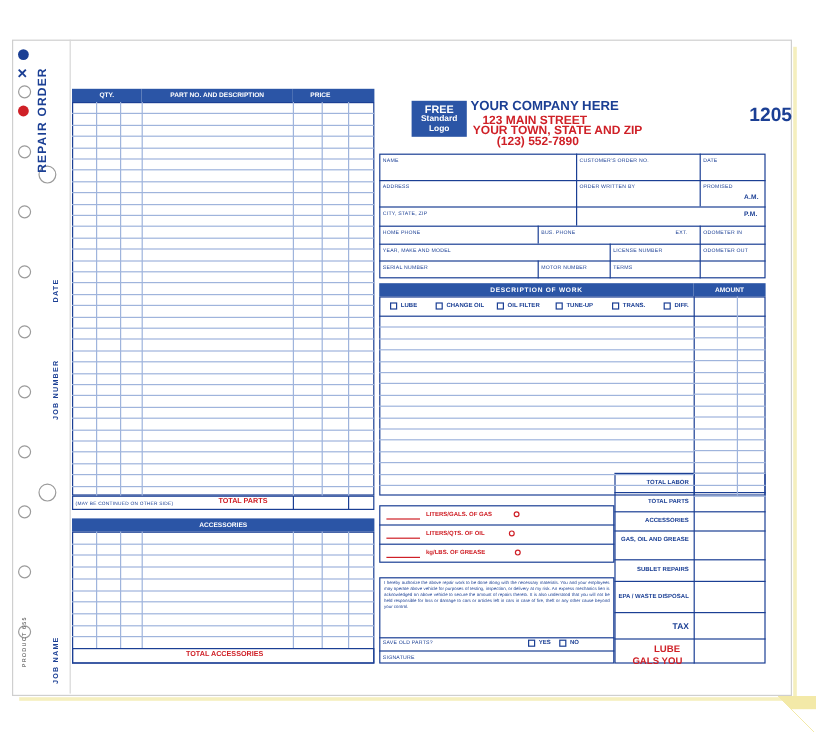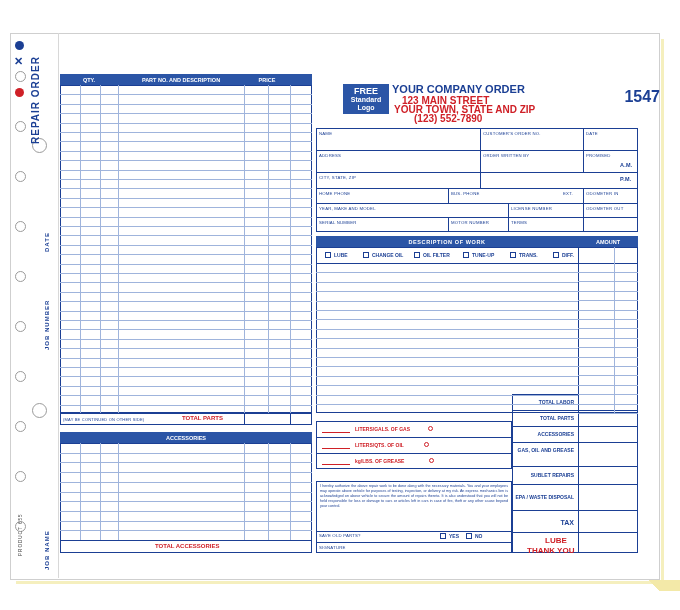--- a/index.html
+++ b/index.html
@@ -109,25 +109,25 @@
   <div class="hdr" style="left:60px;top:432px;width:252px;height:11px;font-size:5.5px;">ACCESSORIES</div>
   <div class="bx" style="left:60px;top:443px;width:252px;height:110px;"></div>
   <div class="bx" style="left:60px;top:540px;width:252px;height:13px;"></div>
   <div class="lblr" style="left:155px;top:543px;font-size:6px;">TOTAL ACCESSORIES</div>
 
   <div class="logo">
     <span class="f">FREE</span>
     <span class="s">Standard</span>
     <span class="l">Logo</span>
   </div>
-  <div class="coname">YOUR COMPANY ORDER</div>
+  <div class="coname">YOUR COMPANY HERE</div>
   <div class="coaddr" style="left:402px;top:95px;">123 MAIN STREET</div>
   <div class="coaddr" style="left:394px;top:104px;">YOUR TOWN, STATE AND ZIP</div>
   <div class="coaddr" style="left:414px;top:113px;">(123) 552-7890</div>
-  <div class="invno">1547</div>
+  <div class="invno">1205</div>
 
   <div class="bx" style="left:316px;top:128px;width:322px;height:104px;"></div>
 
   <div class="hline-blue" style="left:316px;top:150px;width:322px;height:1px;"></div>
   <div class="hline-blue" style="left:316px;top:172px;width:322px;height:1px;"></div>
   <div class="hline-blue" style="left:316px;top:188px;width:322px;height:1px;"></div>
   <div class="hline-blue" style="left:316px;top:203px;width:322px;height:1px;"></div>
   <div class="hline-blue" style="left:316px;top:217px;width:322px;height:1px;"></div>
 
   <div class="hline-blue" style="left:480px;top:128px;width:1px;height:60px;"></div>
@@ -204,21 +204,21 @@
   <div class="hline-blue" style="left:578px;top:394px;width:1px;height:159px;"></div>
 
   <div class="totwrd" style="left:514px;top:399px;width:60px;">TOTAL LABOR</div>
   <div class="totwrd" style="left:514px;top:415px;width:60px;">TOTAL PARTS</div>
   <div class="totwrd" style="left:514px;top:431px;width:60px;">ACCESSORIES</div>
   <div class="totwrd" style="left:514px;top:448px;width:60px;line-height:1.15;">GAS, OIL AND GREASE</div>
   <div class="totwrd" style="left:514px;top:472px;width:60px;">SUBLET REPAIRS</div>
   <div class="totwrd" style="left:514px;top:494px;width:60px;">EPA / WASTE DISPOSAL</div>
   <div class="totwrd" style="left:514px;top:519px;width:60px;font-size:7px;">TAX</div>
   <div class="thanks" style="left:545px;top:536px;">LUBE</div>
-  <div class="thanks" style="left:527px;top:546px;">THANK YOU</div>
+  <div class="thanks" style="left:527px;top:546px;">GALS YOU</div>
 
   <div class="bx" style="left:316px;top:481px;width:196px;height:72px;"></div>
   <div class="legal" style="left:320px;top:484px;width:188px;">I hereby authorize the above repair work to be done along with the necessary materials.  You and your employees may operate above vehicle for purposes of testing, inspection, or delivery at my risk.  An express mechanics lien is acknowledged on above vehicle to secure the amount of repairs thereto.  It is also understood that you will not be held responsible for loss or damage to cars or articles left in cars in case of fire, theft or any other cause beyond your control.</div>
   <div class="hline-blue" style="left:316px;top:531px;width:196px;height:1px;"></div>
   <div class="hline-blue" style="left:316px;top:542px;width:196px;height:1px;"></div>
   <div class="lbl" style="left:319px;top:533px;">SAVE OLD PARTS?</div>
   <div class="chk" style="left:440px;top:533px;"></div>
   <div class="chklbl" style="left:449px;top:533px;">YES</div>
   <div class="chk" style="left:466px;top:533px;"></div>
   <div class="chklbl" style="left:475px;top:533px;">NO</div>

